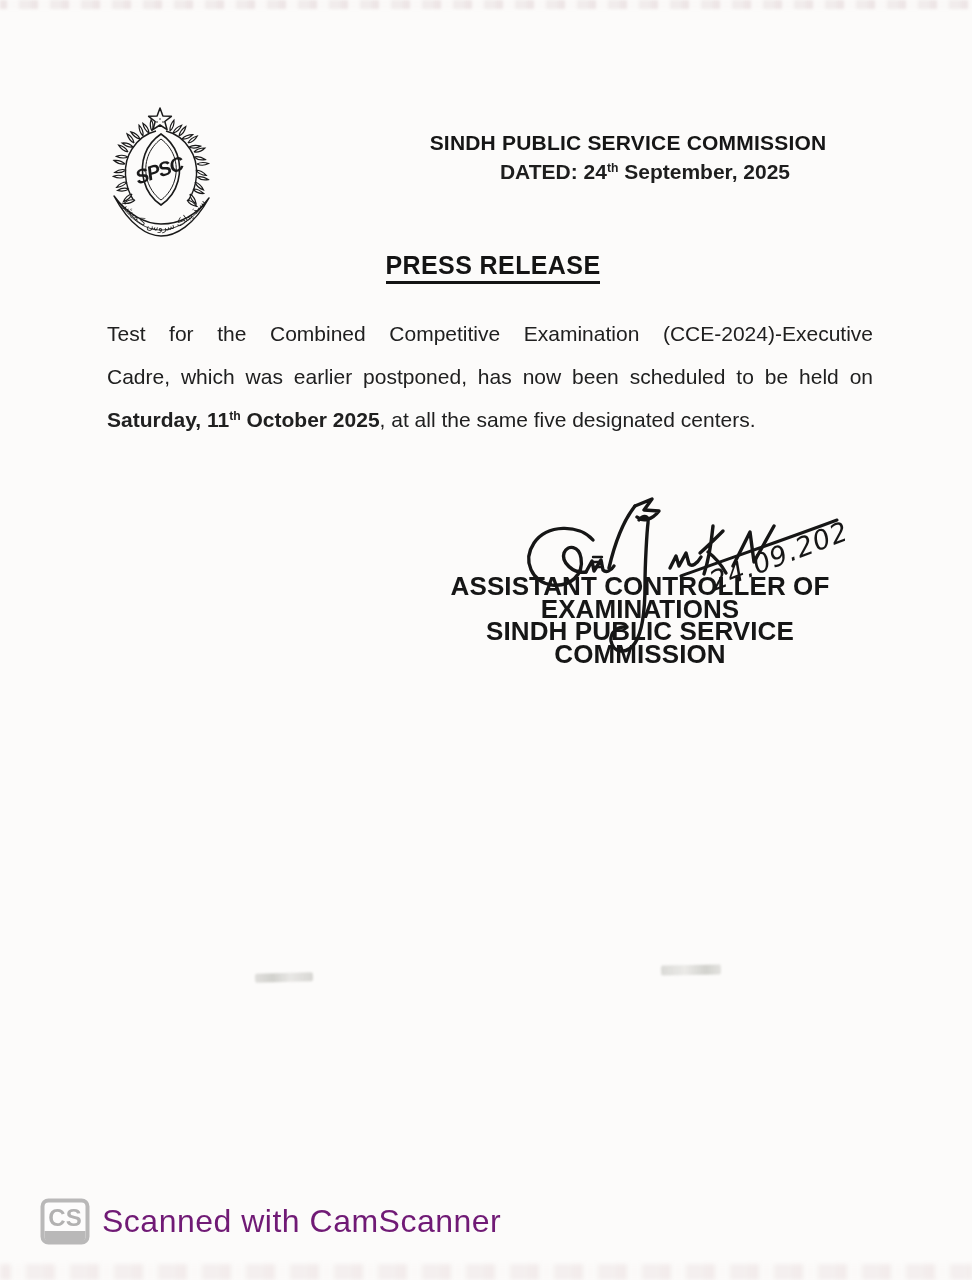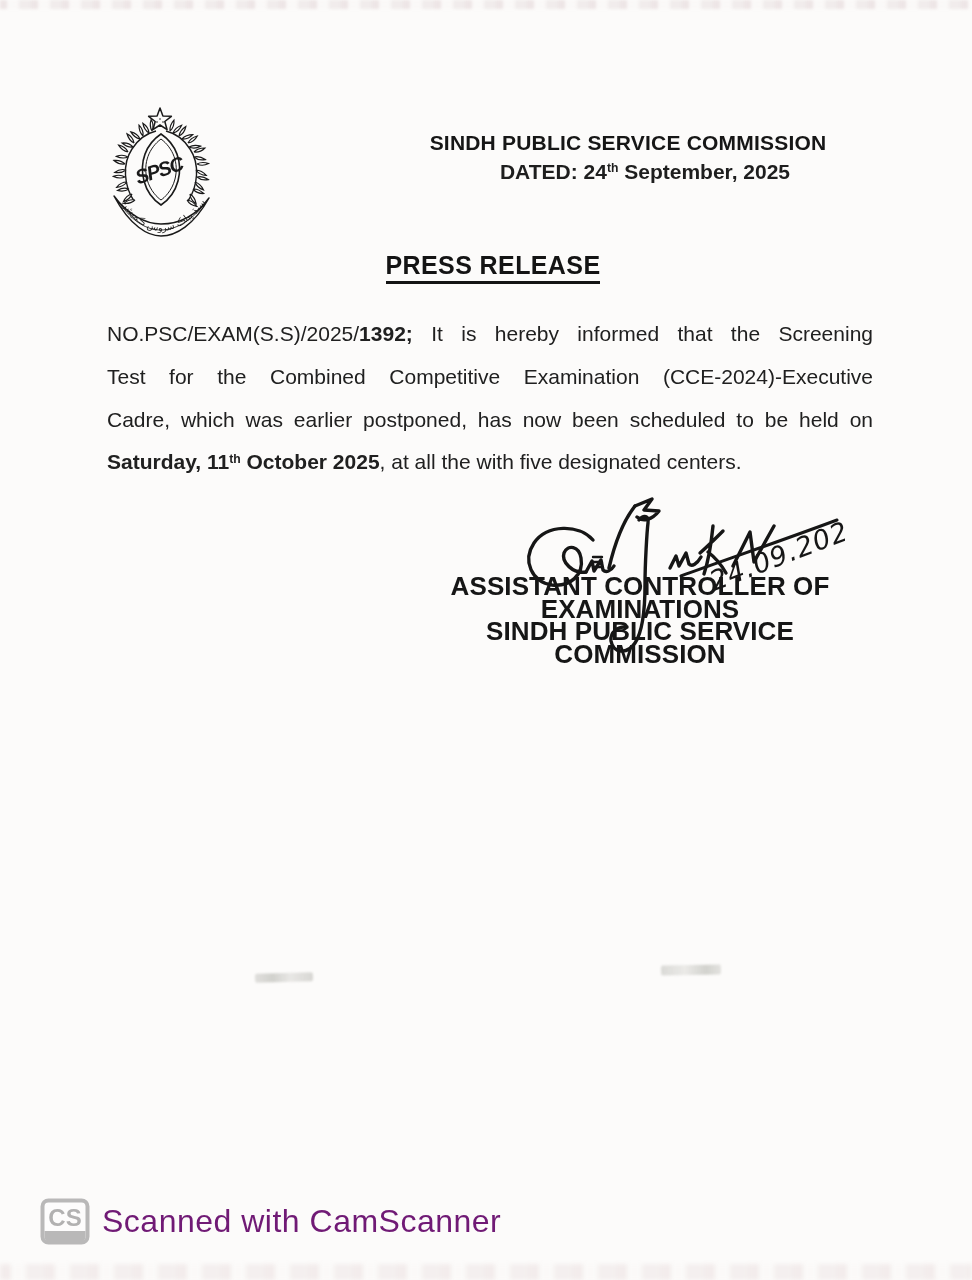--- a/index.html
+++ b/index.html
@@ -128,24 +128,23 @@
   <div class="letterhead">
     <div class="lh-line">SINDH PUBLIC SERVICE COMMISSION</div>
     <div class="lh-date"><span>DATED: 24</span><span class="seg-sup">th</span><span> September, 2025</span></div>
   </div>
 
   <div class="press-title">
     <span>PRESS RELEASE</span>
   </div>
 
   <div class="body-text">
-    <div class="body-line justify"><span>NO.PSC/EXAM(S.S)/2025/</span><span class="seg-b">1392;</span><span> It is hereby informed that the Screening</span></div>
     <div class="body-line justify"><span>Test for the Combined Competitive Examination (CCE-2024)-Executive</span></div>
     <div class="body-line justify"><span>Cadre, which was earlier postponed, has now been scheduled to be held on</span></div>
-    <div class="body-line last"><span class="seg-b">Saturday, 11</span><span class="seg-b seg-sup">th</span><span class="seg-b"> October 2025</span><span>, at all the with five designated centers.</span></div>
+    <div class="body-line last"><span class="seg-b">Saturday, 11</span><span class="seg-b seg-sup">th</span><span class="seg-b"> October 2025</span><span>, at all the same five designated centers.</span></div>
   </div>
 
   <svg class="signature-svg" viewBox="0 0 340 168">
     <g fill="none" stroke="#161616" stroke-width="3.4" stroke-linecap="round" stroke-linejoin="round">
       <path d="M88,44 C74,28 42,28 29,47 C17,65 27,86 47,89 C65,91 79,79 76,62 C74,50 63,48 59,57 C56,66 68,78 81,76"></path>
       <path d="M81,76 l6,-11 l2,10 l7,-11 l2,10 c3,3 8,1 11,-4"></path>
       <path d="M88,61 h9 M88,66 h9 M89,71 h7" stroke-width="2.4"></path>
       <path d="M104,72 C110,46 119,24 130,10"></path>
       <path d="M130,10 l17,-7 l-8,11 l15,1 c-7,9 -16,11 -22,6"></path>
       <path d="M134,24 c5,-6 10,-4 9,3 c-1,8 -3,40 -3,62 c0,22 -2,46 -10,58 c-8,12 -22,10 -24,-2 c-1,-9 7,-15 16,-14"></path>

